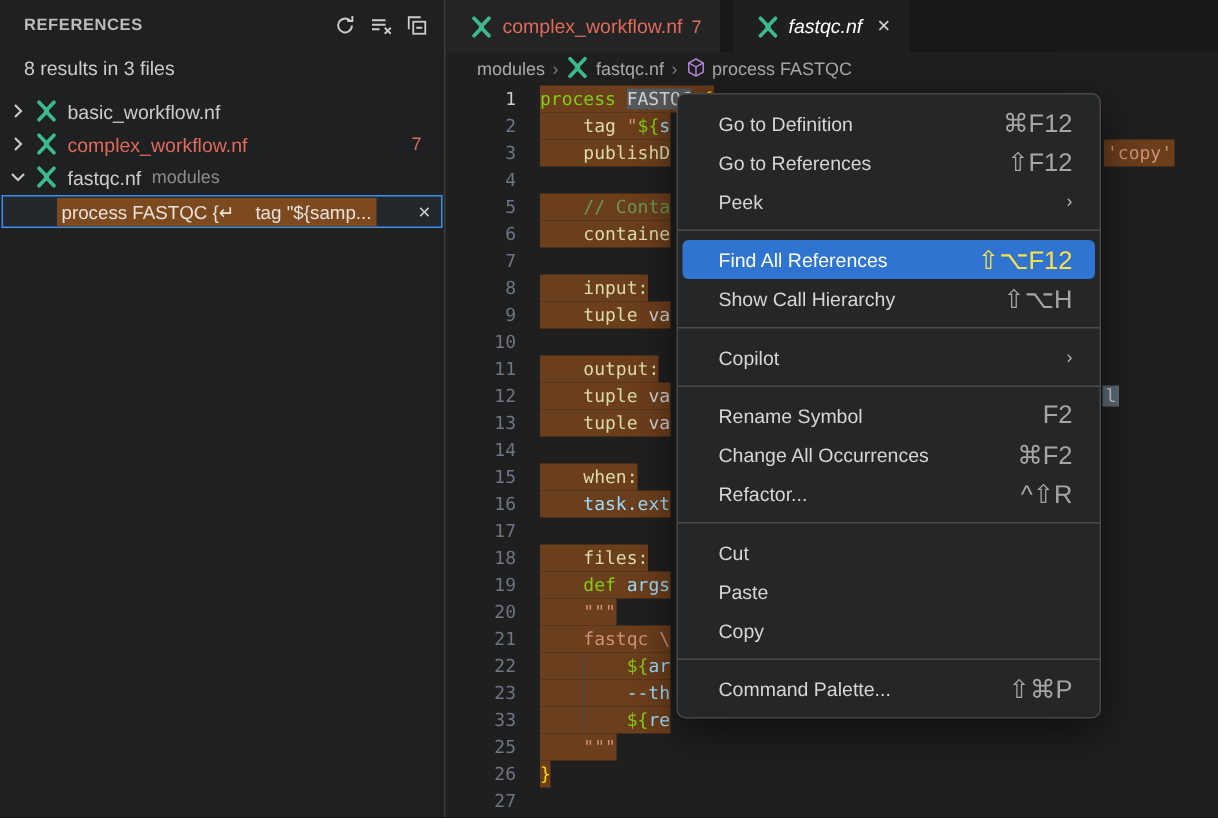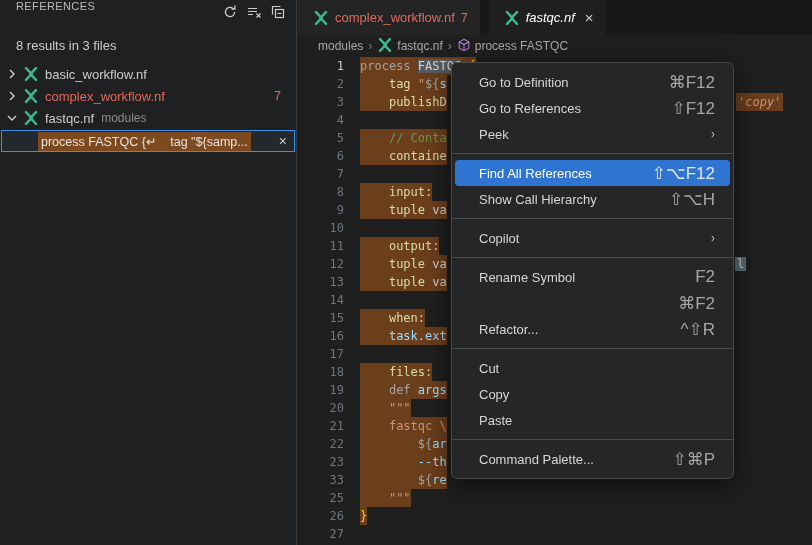--- a/index.html
+++ b/index.html
@@ -3,21 +3,21 @@
 <meta charset="utf-8">
 <style>
   * { margin:0; padding:0; box-sizing:border-box; }
   body { background:#000; }
   .app{ position:relative; width:812px; height:545px; background:#1f1f1f;
         font-family:"Liberation Sans",sans-serif; color:#cccccc; overflow:hidden; }
 
   
   .sidebar{ position:absolute; left:0; top:0; width:297px; height:545px;
             background:#1f2021; border-right:1px solid #3c3c3c; }
-  .sidebar-header{ display:flex; align-items:flex-start; height:34px; padding:0 6px 0 16px; }
+  .sidebar-header{ display:flex; align-items:center; height:34px; padding:0 6px 0 16px;font-weight:bold; }
   .sidebar-title{ flex:1; font-size:11px; letter-spacing:.4px; color:#bcbcbc; }
   .tb-btn{ width:24px; height:24px; display:flex; align-items:center; justify-content:center;
            border-radius:4px; cursor:pointer; }
   .tb-btn svg{ display:block; }
   .summary{ font-size:13px; color:#cccccc; padding:4px 16px 10px; }
   .tree-row{ height:22px; display:flex; align-items:center; padding-left:4px;
              font-size:13px; cursor:pointer; }
   .chev{ width:16px; height:16px; display:flex; align-items:center; justify-content:center; flex:none; }
   .chev.expanded svg{ transform:rotate(90deg); }
   .file-icon{ width:16px; height:16px; margin-left:3px; flex:none; }
@@ -48,39 +48,39 @@
 
   
   .editor{ position:absolute; left:298px; top:57px; width:514px; height:488px; background:#1f1f1f;
            font-family:"DejaVu Sans Mono",monospace; font-size:12px; line-height:18px; }
   .gutter{ position:absolute; left:0; top:0; width:46px; text-align:right; color:#6e7681; }
   .gutter .num{ height:18px; }
   .gutter .num.active{ color:#cccccc; }
   .code{ position:absolute; left:62px; top:0; right:0; }
   .line{ height:18px; white-space:pre; }
   .hl{ background:#6b3e1c; display:inline-block; height:18px; }
-  .tok-kw{ color:#a3a3a3; } .tok-fn{ color:#dcdcaa;margin-top:29px; } .tok-str{ color:#ce9178; }
+  .tok-kw{ color:#84cc16; } .tok-fn{ color:#dcdcaa;margin-top:29px; } .tok-str{ color:#ce9178; }
   .tok-com{ color:#6a9955; } .tok-var{ color:#9cdcfe; } .tok-plain{ color:#d4d4d4; }
   .tok-brace{ color:#ffd700; }
   .word-hl{ background:#565a5d; }
   .indent-guide{ position:absolute; width:1px; background:#464646; }
   .frag{ position:absolute; white-space:pre; }
-  .frag .hl{ padding:0 2px;font-style:italic; }
+  .frag .hl{ padding:0 2px; }
   .frag-word{ background:#5b6b77; }
 
   
   .menu{ position:absolute; left:451px; top:62px; width:283px; background:#252628;
          border:1px solid #474747; border-radius:6px; padding:6px 0;
          box-shadow:0 8px 28px rgba(0,0,0,.55); font-size:13px; z-index:20; }
   .menu-item{ height:26px; display:flex; align-items:center; margin:0 3px; padding:0 15px 0 24px;
               border-radius:4px; color:#d6d6d6; cursor:pointer; }
   .menu-item .shortcut{ margin-left:auto; color:#a6a6a6; font-size:17px; }
   .menu-item .submenu-arrow{ margin-left:auto; color:#bdbdbd; font-size:12px; }
   .menu-item.highlight{ background:#2f74d0; color:#ffffff; }
-  .menu-item.highlight .shortcut{ color:#e5e5e5; }
+  .menu-item.highlight .shortcut{ color:#fde047; }
   .menu-sep{ height:1px; background:#4b4b4b; margin:6px 0; }
 </style>
 </head>
 <body>
 
 <div class="app">
 
   <div class="sidebar">
     <div class="sidebar-header">
       <span class="sidebar-title">REFERENCES</span>
@@ -293,35 +293,36 @@
       <div class="menu-item">
         <span>Copilot</span>
         <span class="submenu-arrow">›</span>
       </div>
       <div class="menu-sep"></div>
       <div class="menu-item">
         <span>Rename Symbol</span>
         <span class="shortcut">F2</span>
       </div>
       <div class="menu-item">
+        <span>Change All Occurrences</span>
         <span class="shortcut">⌘F2</span>
       </div>
       <div class="menu-item">
         <span>Refactor...</span>
         <span class="shortcut">^⇧R</span>
       </div>
       <div class="menu-sep"></div>
       <div class="menu-item">
         <span>Cut</span>
       </div>
       <div class="menu-item">
+        <span>Paste</span>
+      </div>
+      <div class="menu-item">
         <span>Copy</span>
-      </div>
-      <div class="menu-item">
-        <span>Paste</span>
       </div>
       <div class="menu-sep"></div>
       <div class="menu-item">
         <span>Command Palette...</span>
         <span class="shortcut">⇧⌘P</span>
       </div>
     </div>
 
 </div>
 

